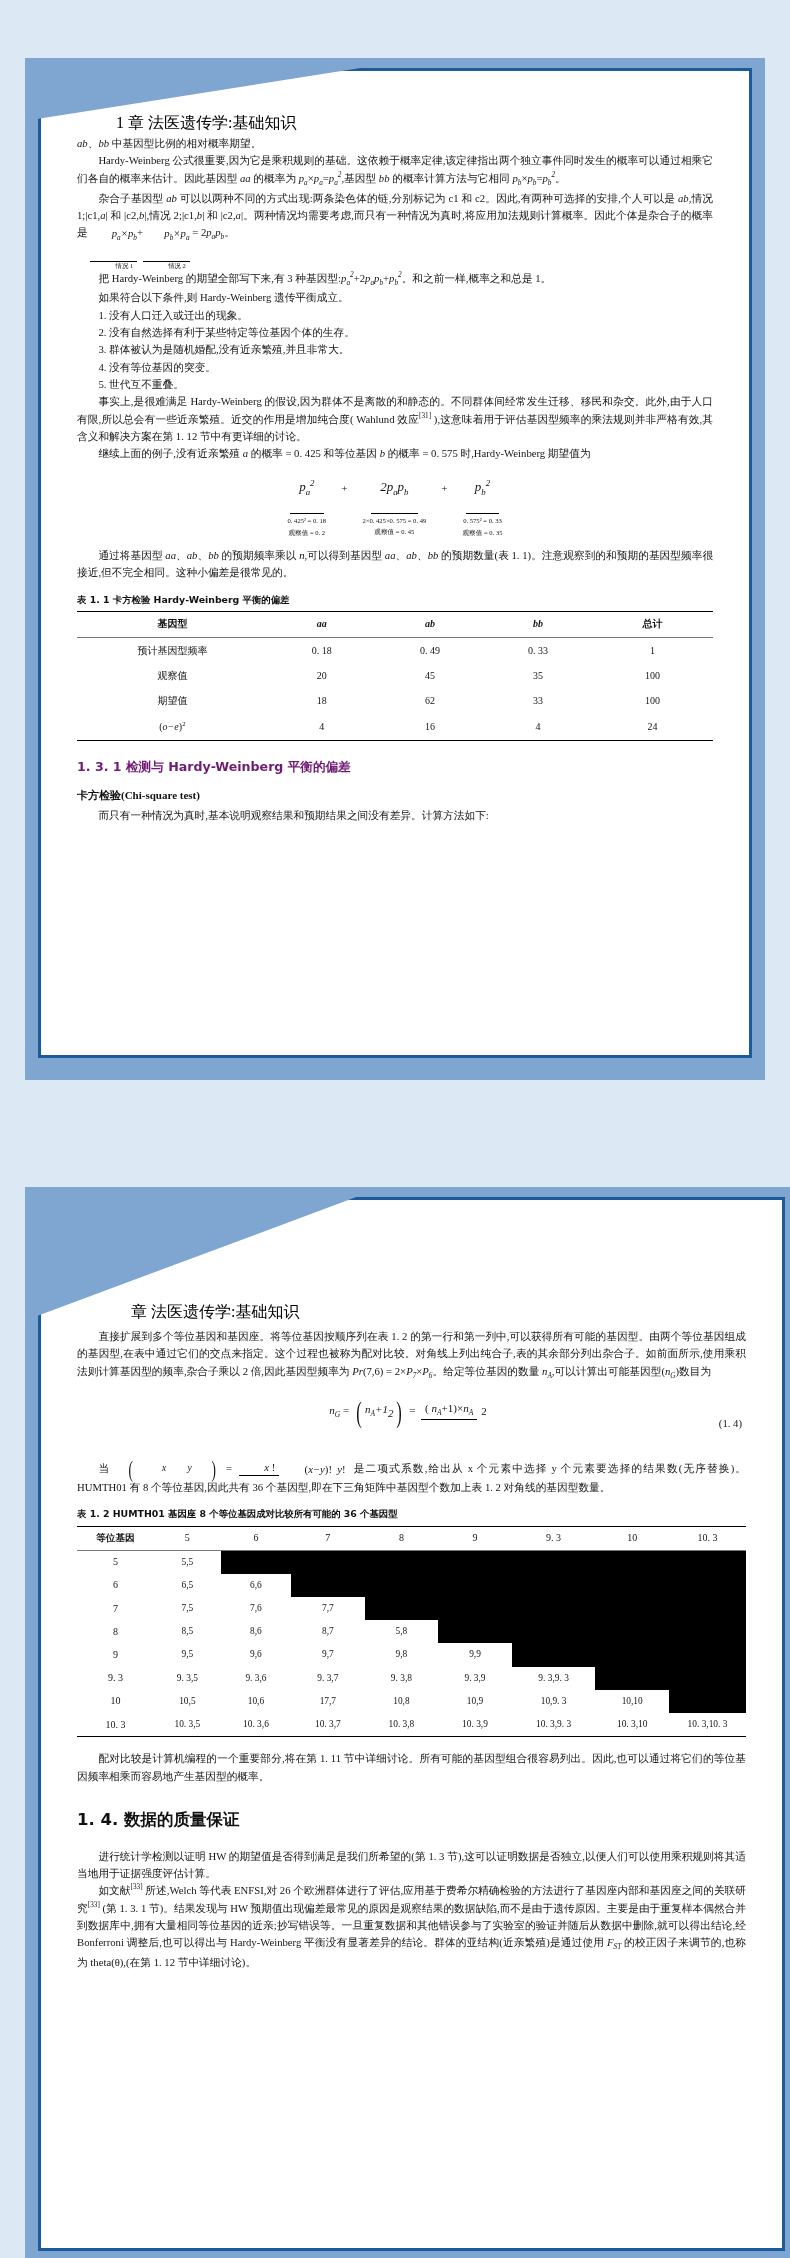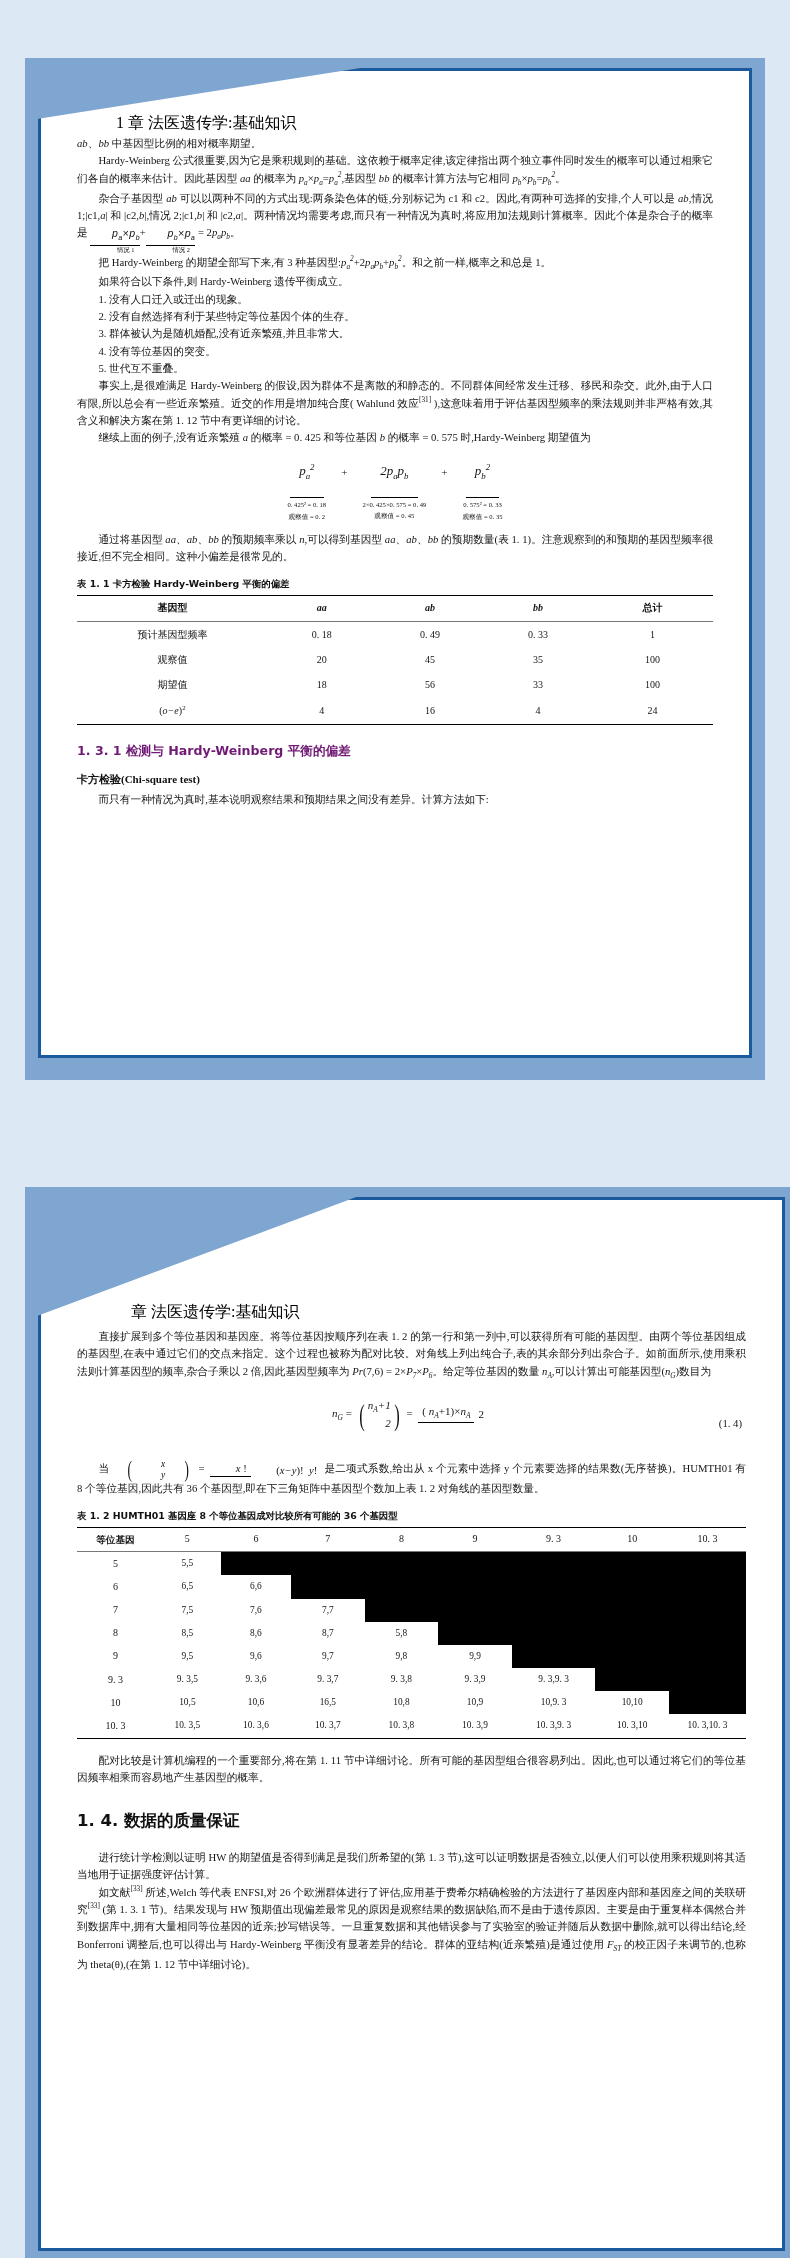--- a/index.html
+++ b/index.html
@@ -67,33 +67,33 @@
     display:flex;justify-content:center;align-items:flex-start;
     gap:2px;
   }
   .hw-term{display:flex;flex-direction:column;align-items:center;}
   .hw-top{font-style:italic;font-size:13px;border-bottom:1px solid #000;padding:0 9px 14px 9px;}
   .hw-note{font-size:6.6px;line-height:1.45;margin-top:2px;white-space:nowrap;}
   .hw-plus{font-size:11px;padding:0 13px;margin-top:4px;}
 
   
   .brace-wrap{display:inline-flex;flex-direction:column;align-items:center;vertical-align:-1px;}
-  .brace-top{border-bottom:1px solid #000;padding-bottom:0px;font-style:italic;font-family:Liberation Mono, monospace;}
+  .brace-top{border-bottom:1px solid #000;padding-bottom:16px;font-style:italic;}
   .brace-lbl{font-size:6.4px;line-height:1;margin-top:1px;font-style:normal;}
 
   
   .eq14{position:relative;margin:16px 0 10px 0;height:50px;}
   .eq14 .eq-center{
     position:absolute;left:0;right:0;top:0;
     display:flex;justify-content:center;align-items:center;font-size:11px;
   }
   .eq14 .eq-num{position:absolute;right:4px;top:16px;font-size:10.7px;}
   .binom{display:inline-flex;align-items:center;margin:0 2px;}
   .paren{font-size:30px;line-height:.85;font-weight:300;transform:scaleX(.55);display:inline-block;}
-  .binom-stack{display:inline-flex;flex-direction:column;align-items:flex-end;line-height:1.15;font-style:italic;padding:0 1px;}
+  .binom-stack{display:inline-flex;flex-direction:row;align-items:flex-end;line-height:1.15;font-style:italic;padding:0 1px;}
   .frac{display:inline-flex;flex-direction:row;align-items:center;vertical-align:middle;margin:0 3px;line-height:1.2;}
   .frac .num{border-bottom:1px solid #000;padding:0 4px 1px 4px;}
   .frac .den{padding:1px 4px 0 4px;}
 
   .inline-binom{display:inline-flex;align-items:center;vertical-align:middle;}
 
   
   .tbl-caption{
     font-family:"DejaVu Sans","Liberation Sans",sans-serif;
     font-weight:bold;font-size:9.4px;color:#111;
@@ -245,21 +245,21 @@
               <tr>
                 <td>观察值</td>
                 <td>20</td>
                 <td>45</td>
                 <td>35</td>
                 <td>100</td>
               </tr>
               <tr>
                 <td>期望值</td>
                 <td>18</td>
-                <td>56</td>
+                <td>62</td>
                 <td>33</td>
                 <td>100</td>
               </tr>
               <tr class="rule-bot">
                 <td>(<span class="it">o−e</span>)<sup>2</sup></td>
                 <td>4</td>
                 <td>16</td>
                 <td>4</td>
                 <td>24</td>
               </tr>
@@ -377,21 +377,21 @@
                 <td>9. 3,7</td>
                 <td>9. 3,8</td>
                 <td>9. 3,9</td>
                 <td>9. 3,9. 3</td>
                 <td class="blk" colspan="2"></td>
               </tr>
               <tr>
                 <td class="lbl">10</td>
                 <td>10,5</td>
                 <td>10,6</td>
-                <td>16,5</td>
+                <td>17,7</td>
                 <td>10,8</td>
                 <td>10,9</td>
                 <td>10,9. 3</td>
                 <td>10,10</td>
                 <td class="blk"></td>
               </tr>
               <tr class="rule-bot">
                 <td class="lbl">10. 3</td>
                 <td>10. 3,5</td>
                 <td>10. 3,6</td>

